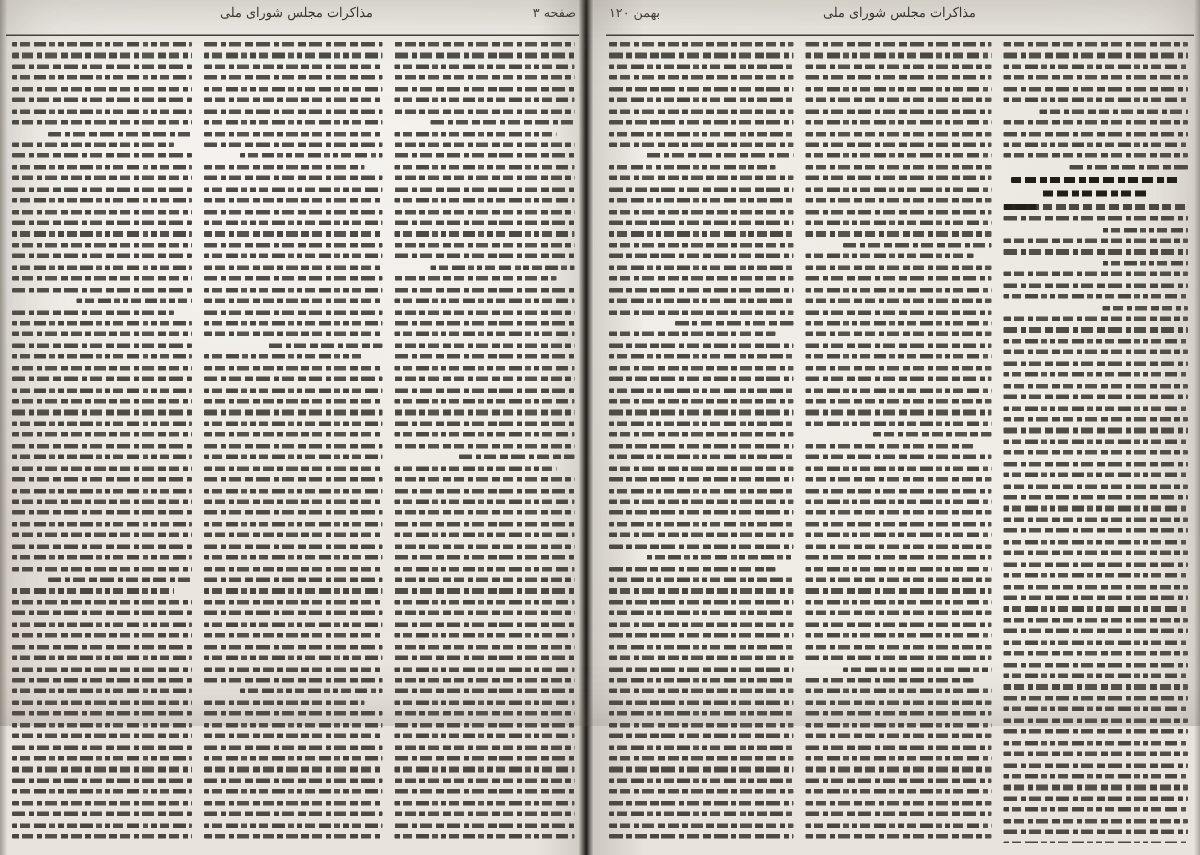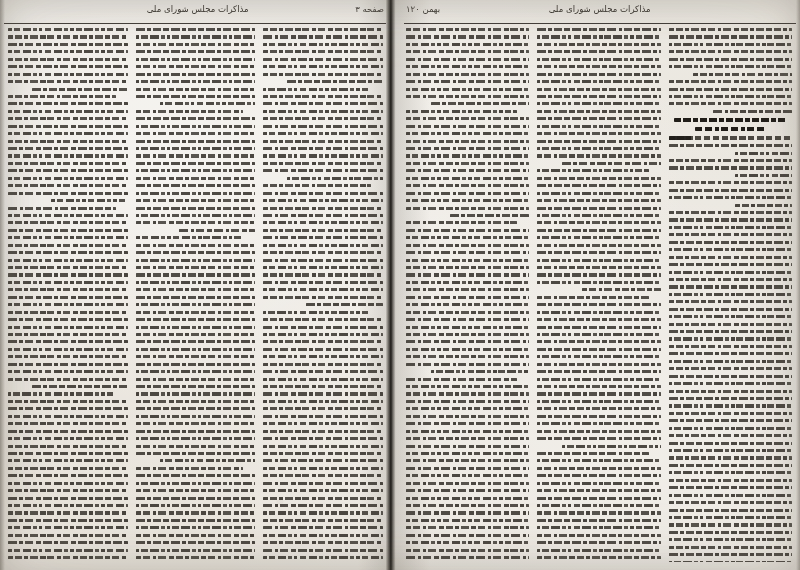--- a/index.html
+++ b/index.html
@@ -3,21 +3,21 @@
 <meta charset="utf-8">
 <style>
   html,body{margin:0;padding:0;}
   body{
     width:800px;height:570px;overflow:hidden;
     background:#e8e4dc;
     font-family:"DejaVu Sans",sans-serif;
   }
   
   #scan{
-    position:relative;width:800px;height:570px;
+    position:relative;width:800px;height:484px;
     background:
       radial-gradient(ellipse at 20% 30%, rgba(255,255,255,.55) 0%, rgba(255,255,255,0) 60%),
       radial-gradient(ellipse at 78% 70%, rgba(255,255,255,.45) 0%, rgba(255,255,255,0) 55%),
       linear-gradient(180deg,#efece5 0%,#e9e5dd 35%,#e6e1d8 70%,#ece8e0 100%);
     filter:none;
   }
   
   #scan:before{
     content:"";position:absolute;inset:0;pointer-events:none;
     background-image:

